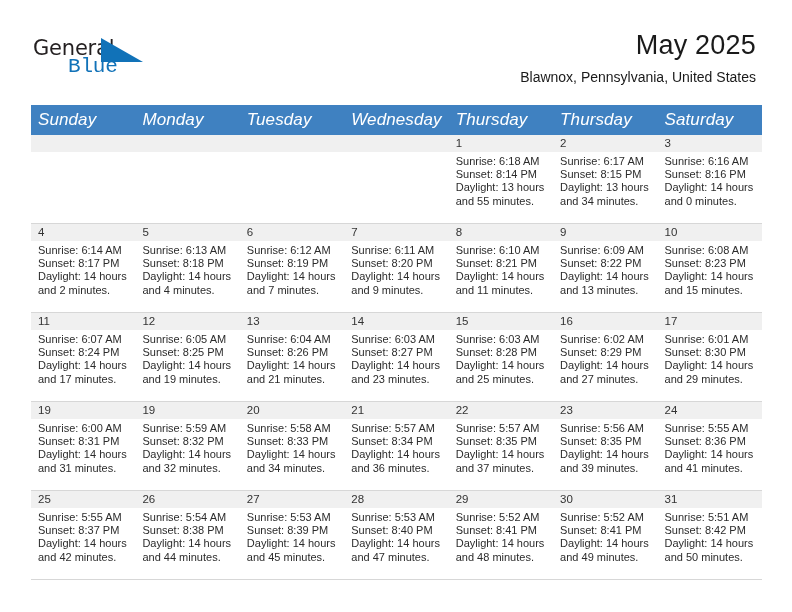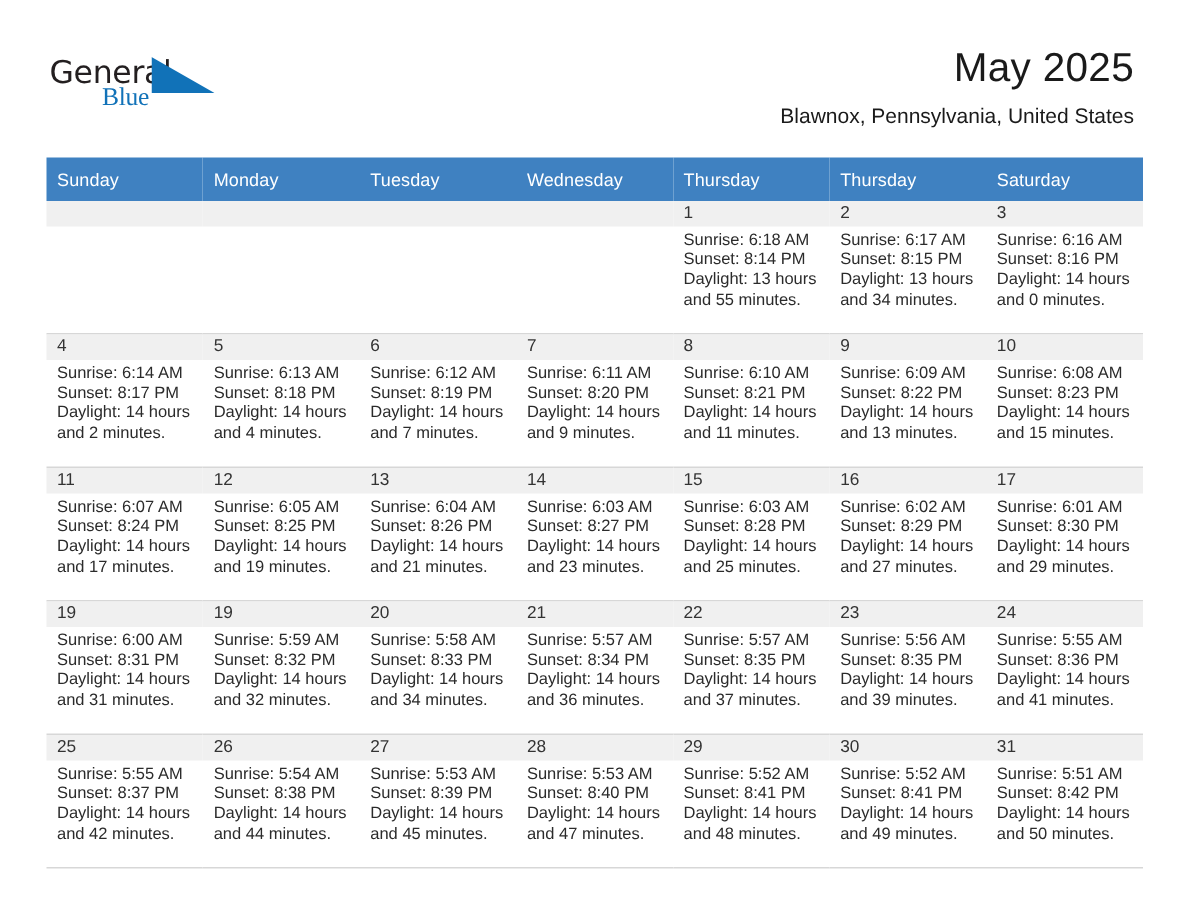--- a/index.html
+++ b/index.html
@@ -51,24 +51,24 @@
     width: 0;
     height: 0;
     border-top: 0 solid transparent;
     border-left: 0 solid transparent;
   }
   .logo-tri svg { display: block; }
   .logo-blue {
     position: absolute;
     left: 35px;
     top: 19px;
-    font-size: 17px;
+    font-size: 21px;
     letter-spacing: -0.2px;
     color: #1172b8;
-    font-family: Liberation Serif, serif;
+    font-family: Liberation Mono, monospace;
   }
 
   .title-block {
     position: absolute;
     right: 36px;
     top: 30px;
     text-align: right;
   }
   .cal-title {
     font-size: 27px;
@@ -93,27 +93,28 @@
     width: 731px;
   }
   table.calendar {
     border-collapse: collapse;
     table-layout: fixed;
     width: 731px;
   }
   table.calendar th {
     background: #3f81c1;
     color: #ffffff;
-    font-size: 12px;
+    font-size: 17px;
     font-weight: normal;
     text-align: left;
     padding: 5px 0 5px 7px;
     height: 19px;
     border: 0;
     letter-spacing: 0.1px;
+    font-style: italic;
   }
   table.calendar td {
     vertical-align: top;
     border: 0;
     padding: 0;
     width: 104.43px;
     height: 89px;
     position: relative;
   }
 

